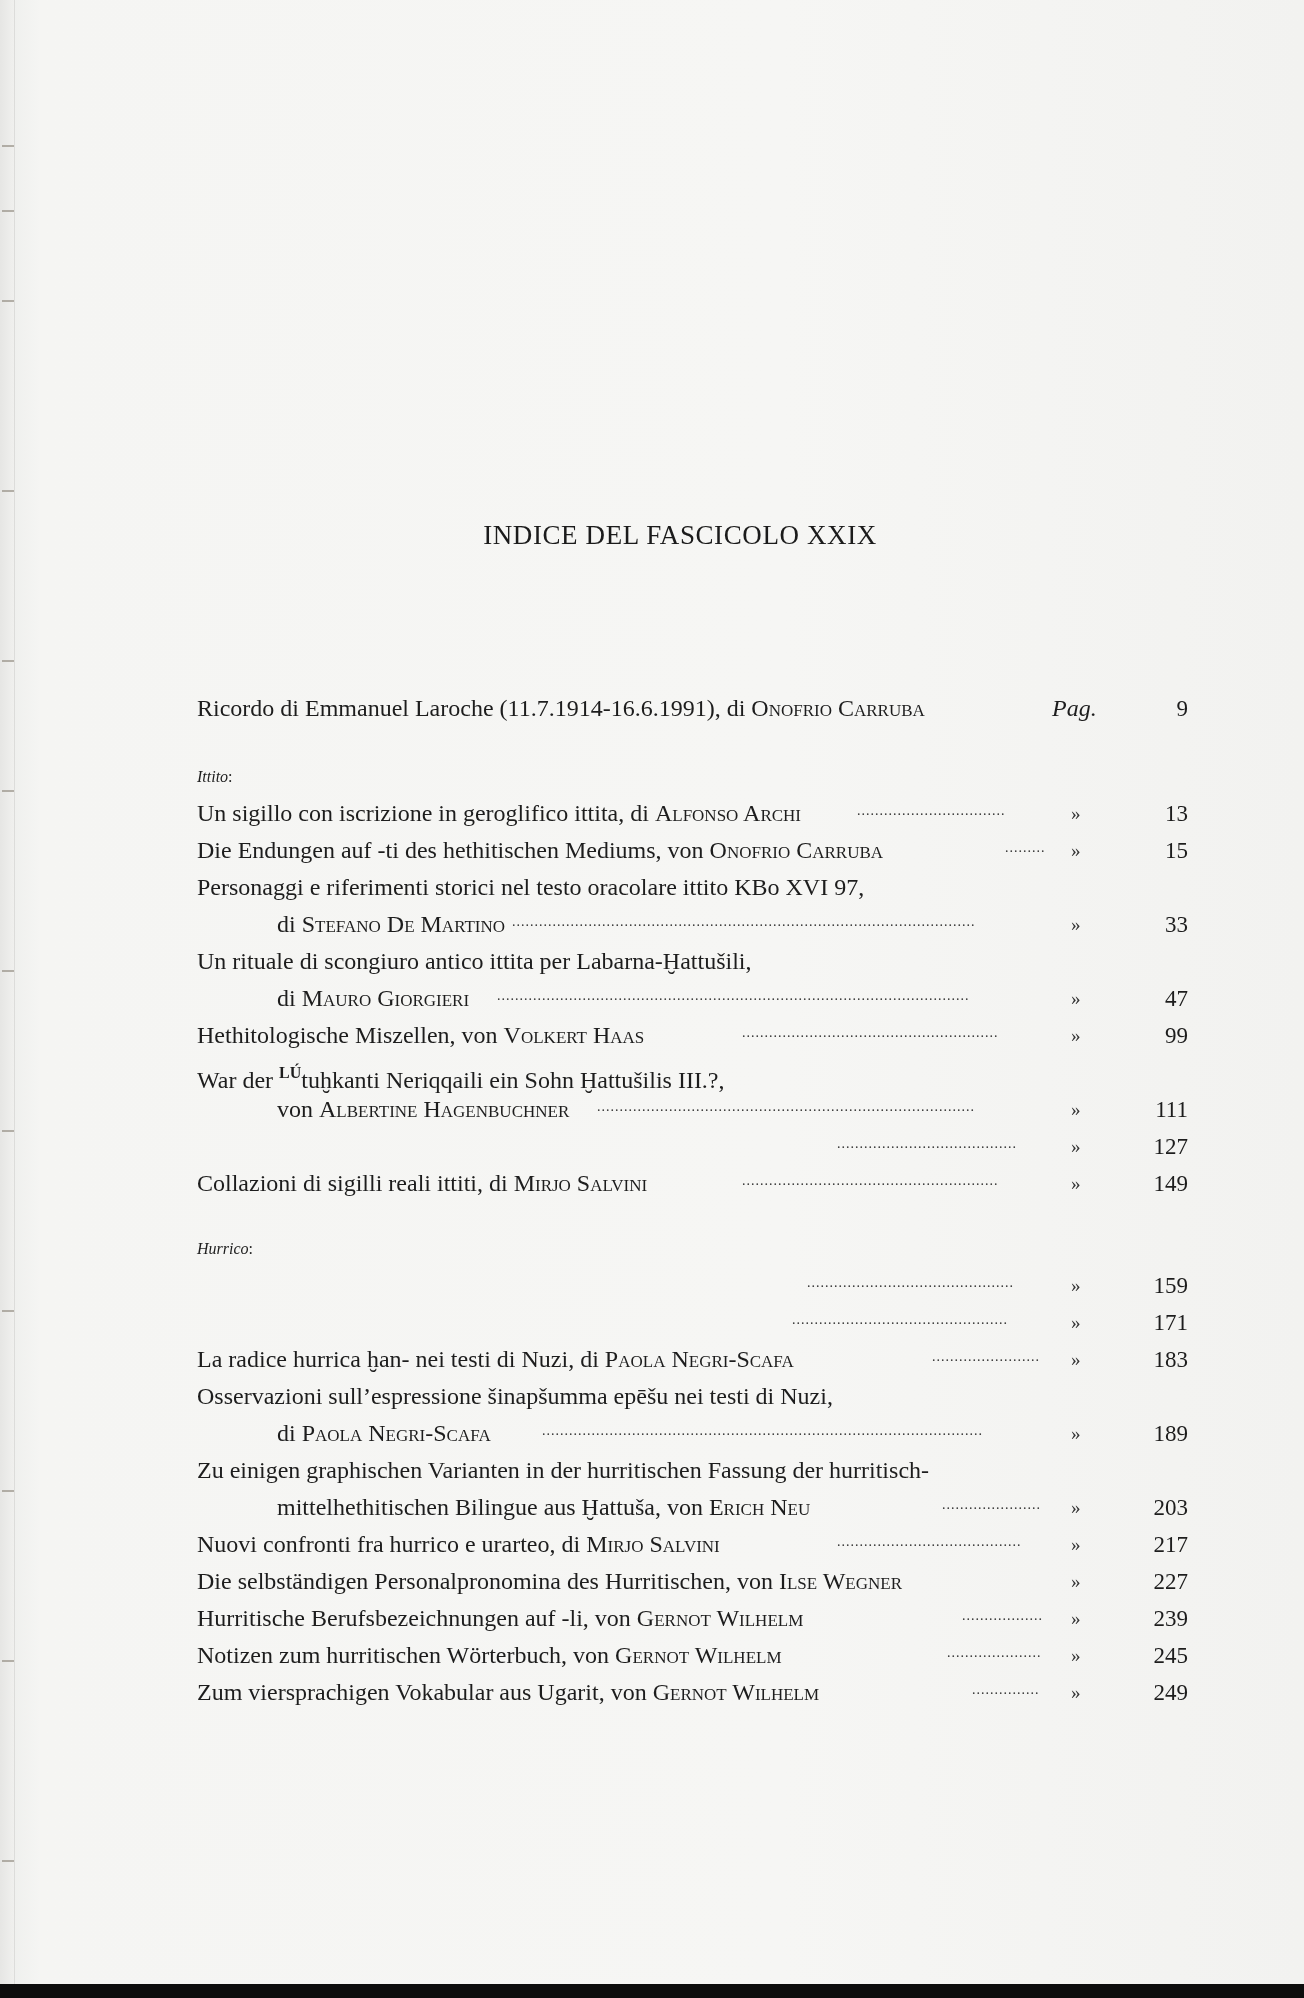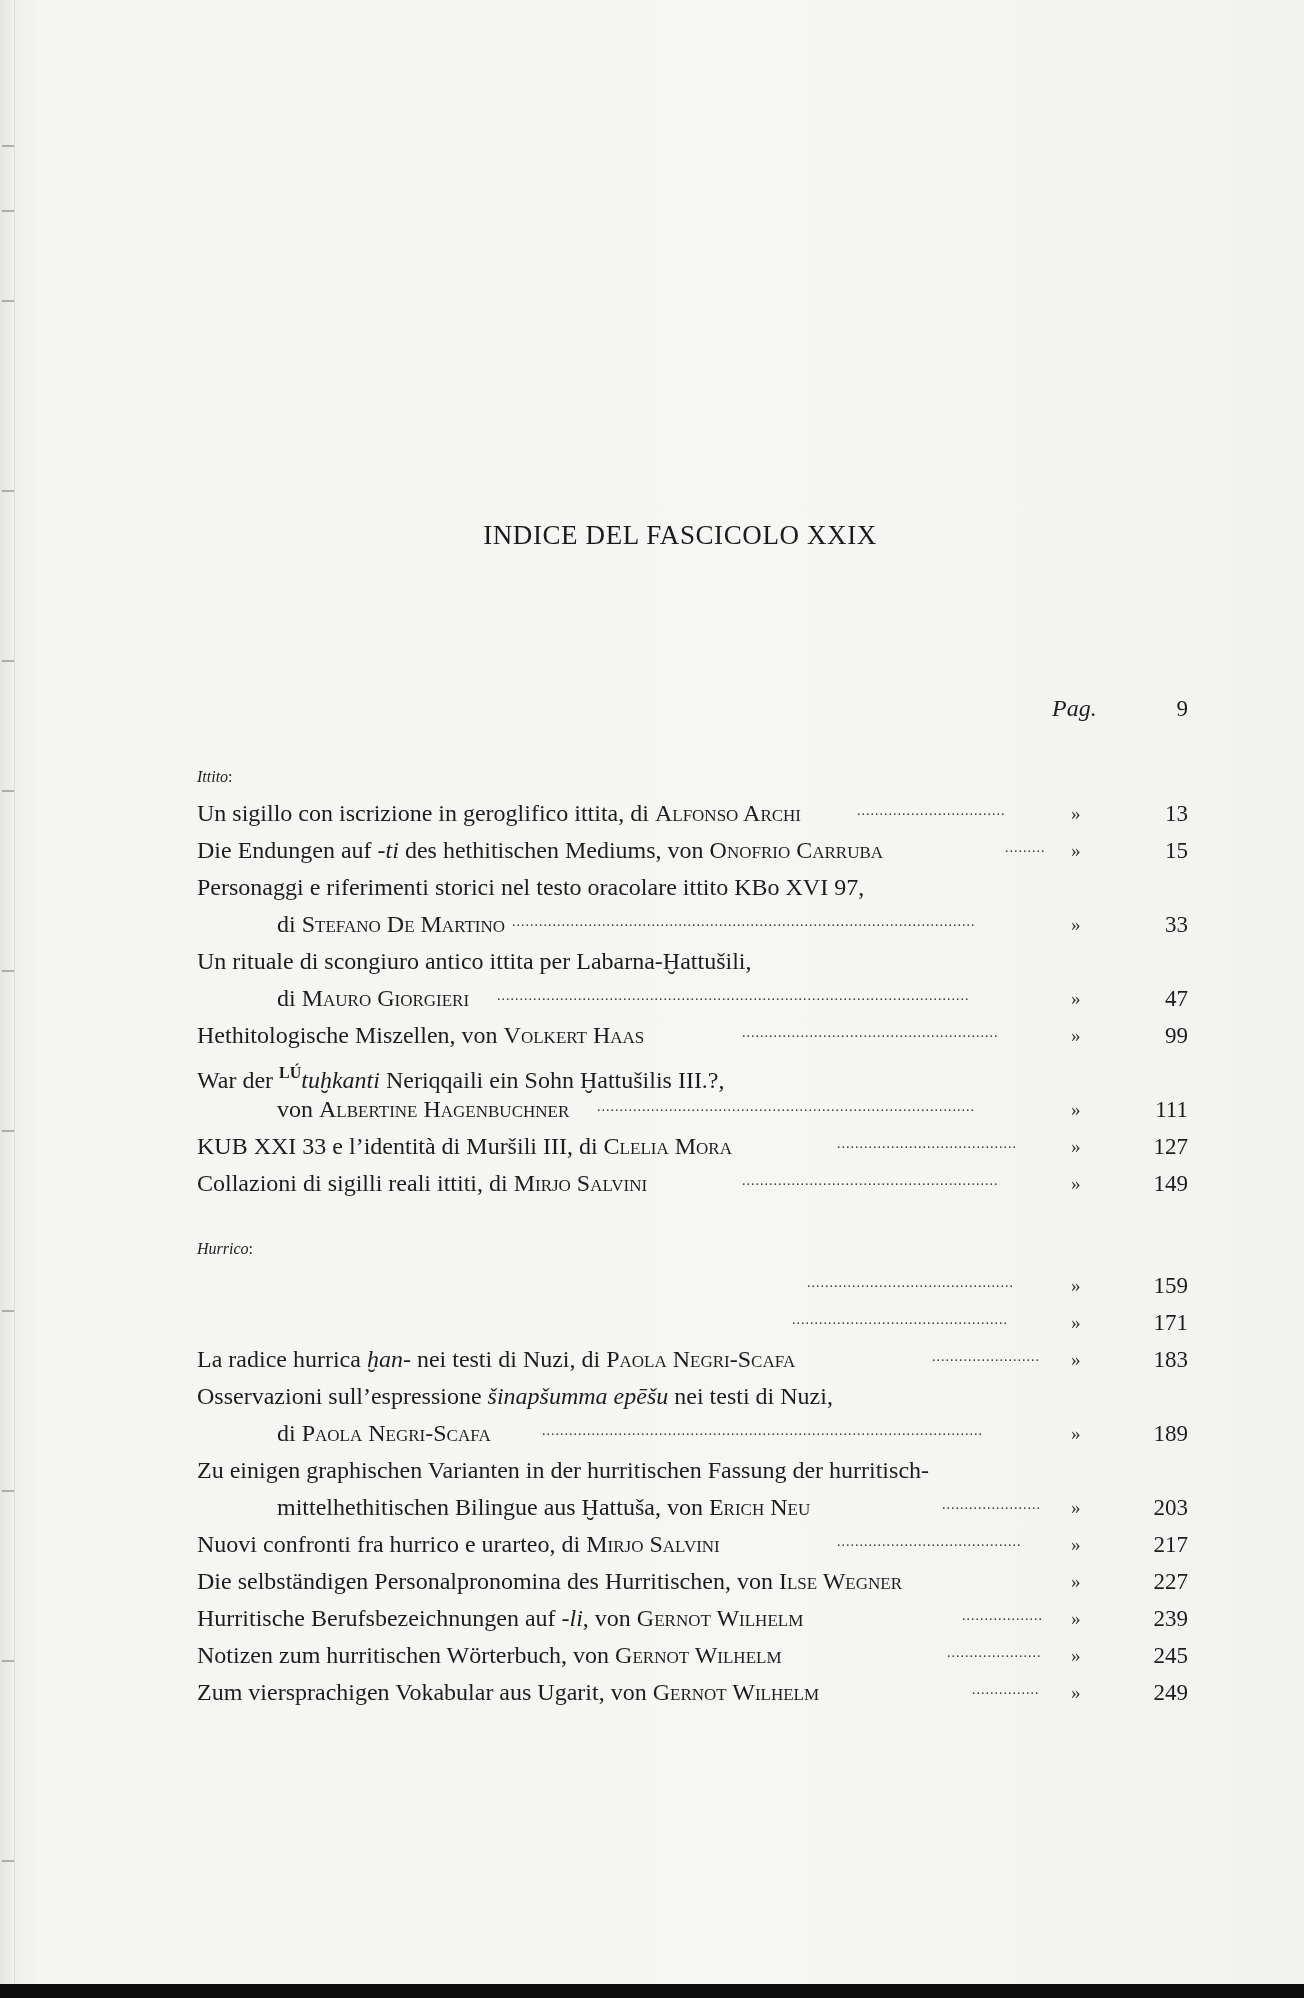--- a/index.html
+++ b/index.html
@@ -64,21 +64,21 @@
   .row .raquo {
     position: absolute; left: 874px; top: 0; width: 14px; font-size: 19px; color: #333;
   }
   .row .pageword {
     position: absolute; left: 855px; top: 0; font-style: italic; font-size: 24px;
   }
   .row .pagenum {
     position: absolute; right: 4px; top: 0; width: 60px; text-align: right; font-size: 23px;
   }
   .sc { font-variant: small-caps; }
-  .it { font-style: italic; }
+  .it { }
   .sup { font-size: 16px; vertical-align: 10px; font-weight: bold; }
   .section-label {
     position: absolute; left: 0; font-style: italic; font-size: 16px; line-height: 37px;
   }
 </style>
 </head>
 <body>
 
 <div class="page">
   <div class="binding">
@@ -94,20 +94,21 @@
     <div class="stitch" style="top:1490px"></div>
     <div class="stitch" style="top:1660px"></div>
     <div class="stitch" style="top:1860px"></div>
   </div>
 
   <div class="title">INDICE DEL FASCICOLO XXIX</div>
 
   <div class="toc">
 
     <div class="row" style="top:690px">
+      <span class="text"><span>Ricordo di Emmanuel Laroche (11.7.1914-16.6.1991), di </span><span class="sc">Onofrio Carruba</span></span>
       <span class="pageword">Pag.</span>
       <span class="pagenum">9</span>
     </div>
 
     <div class="section-label" style="top:758px"><span>Ittito</span><span style="font-style:normal">:</span></div>
 
     <div class="row" style="top:795px">
       <span class="text"><span>Un sigillo con iscrizione in geroglifico ittita, di </span><span class="sc">Alfonso Archi</span></span>
       <span class="leader" style="left:660px;width:195px">.................................</span>
       <span class="raquo">»</span>
@@ -152,21 +153,20 @@
       <span class="text"><span>War der </span><span class="sup">LÚ</span><span class="it">tuḫkanti</span><span> Neriqqaili ein Sohn Ḫattušilis III.?,</span></span>
     </div>
     <div class="row indent" style="top:1091px">
       <span class="text"><span>von </span><span class="sc">Albertine Hagenbuchner</span></span>
       <span class="leader" style="left:400px;width:455px">....................................................................................</span>
       <span class="raquo">»</span>
       <span class="pagenum">111</span>
     </div>
 
     <div class="row" style="top:1128px">
-      <span class="text"><span>KUB XXI 33 e l’identità di Muršili III, di </span><span class="sc">Clelia Mora</span></span>
       <span class="leader" style="left:640px;width:215px">........................................</span>
       <span class="raquo">»</span>
       <span class="pagenum">127</span>
     </div>
 
     <div class="row" style="top:1165px">
       <span class="text"><span>Collazioni di sigilli reali ittiti, di </span><span class="sc">Mirjo Salvini</span></span>
       <span class="leader" style="left:545px;width:310px">.........................................................</span>
       <span class="raquo">»</span>
       <span class="pagenum">149</span>

